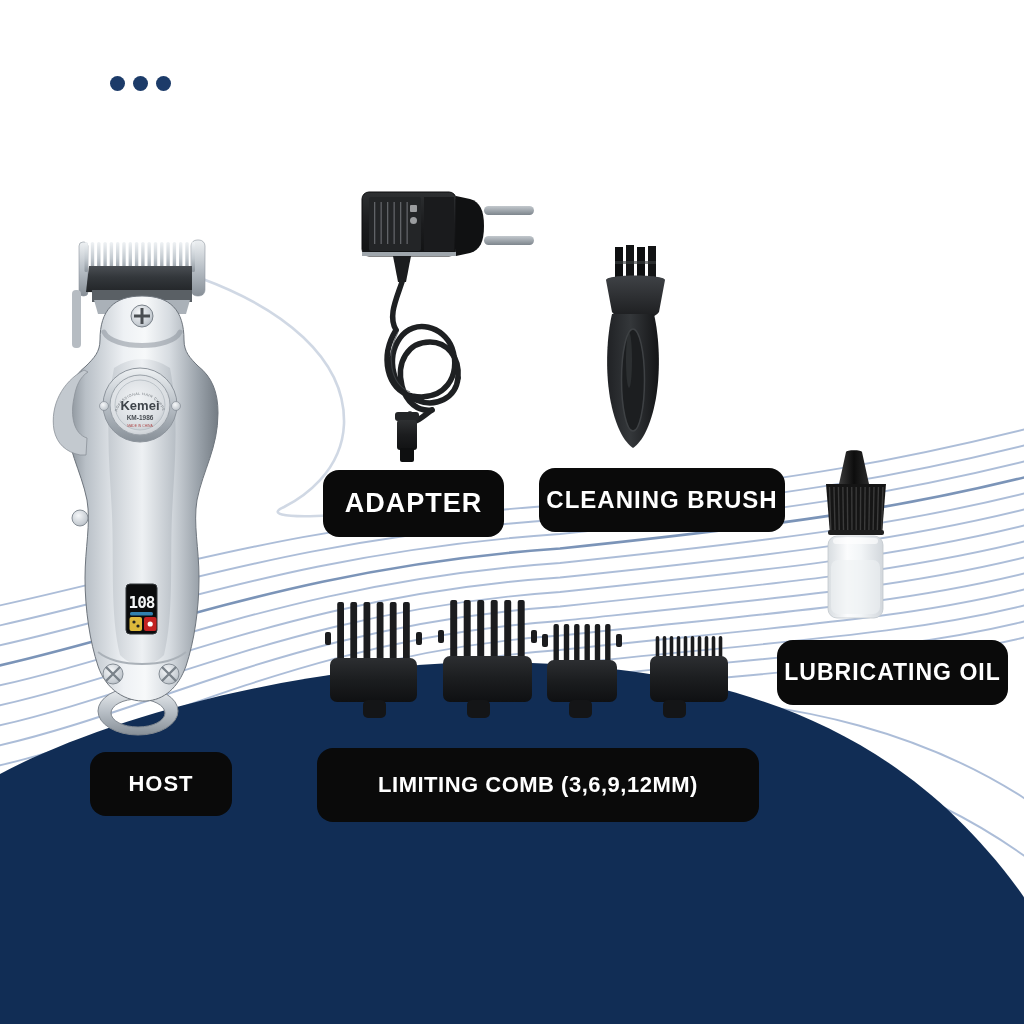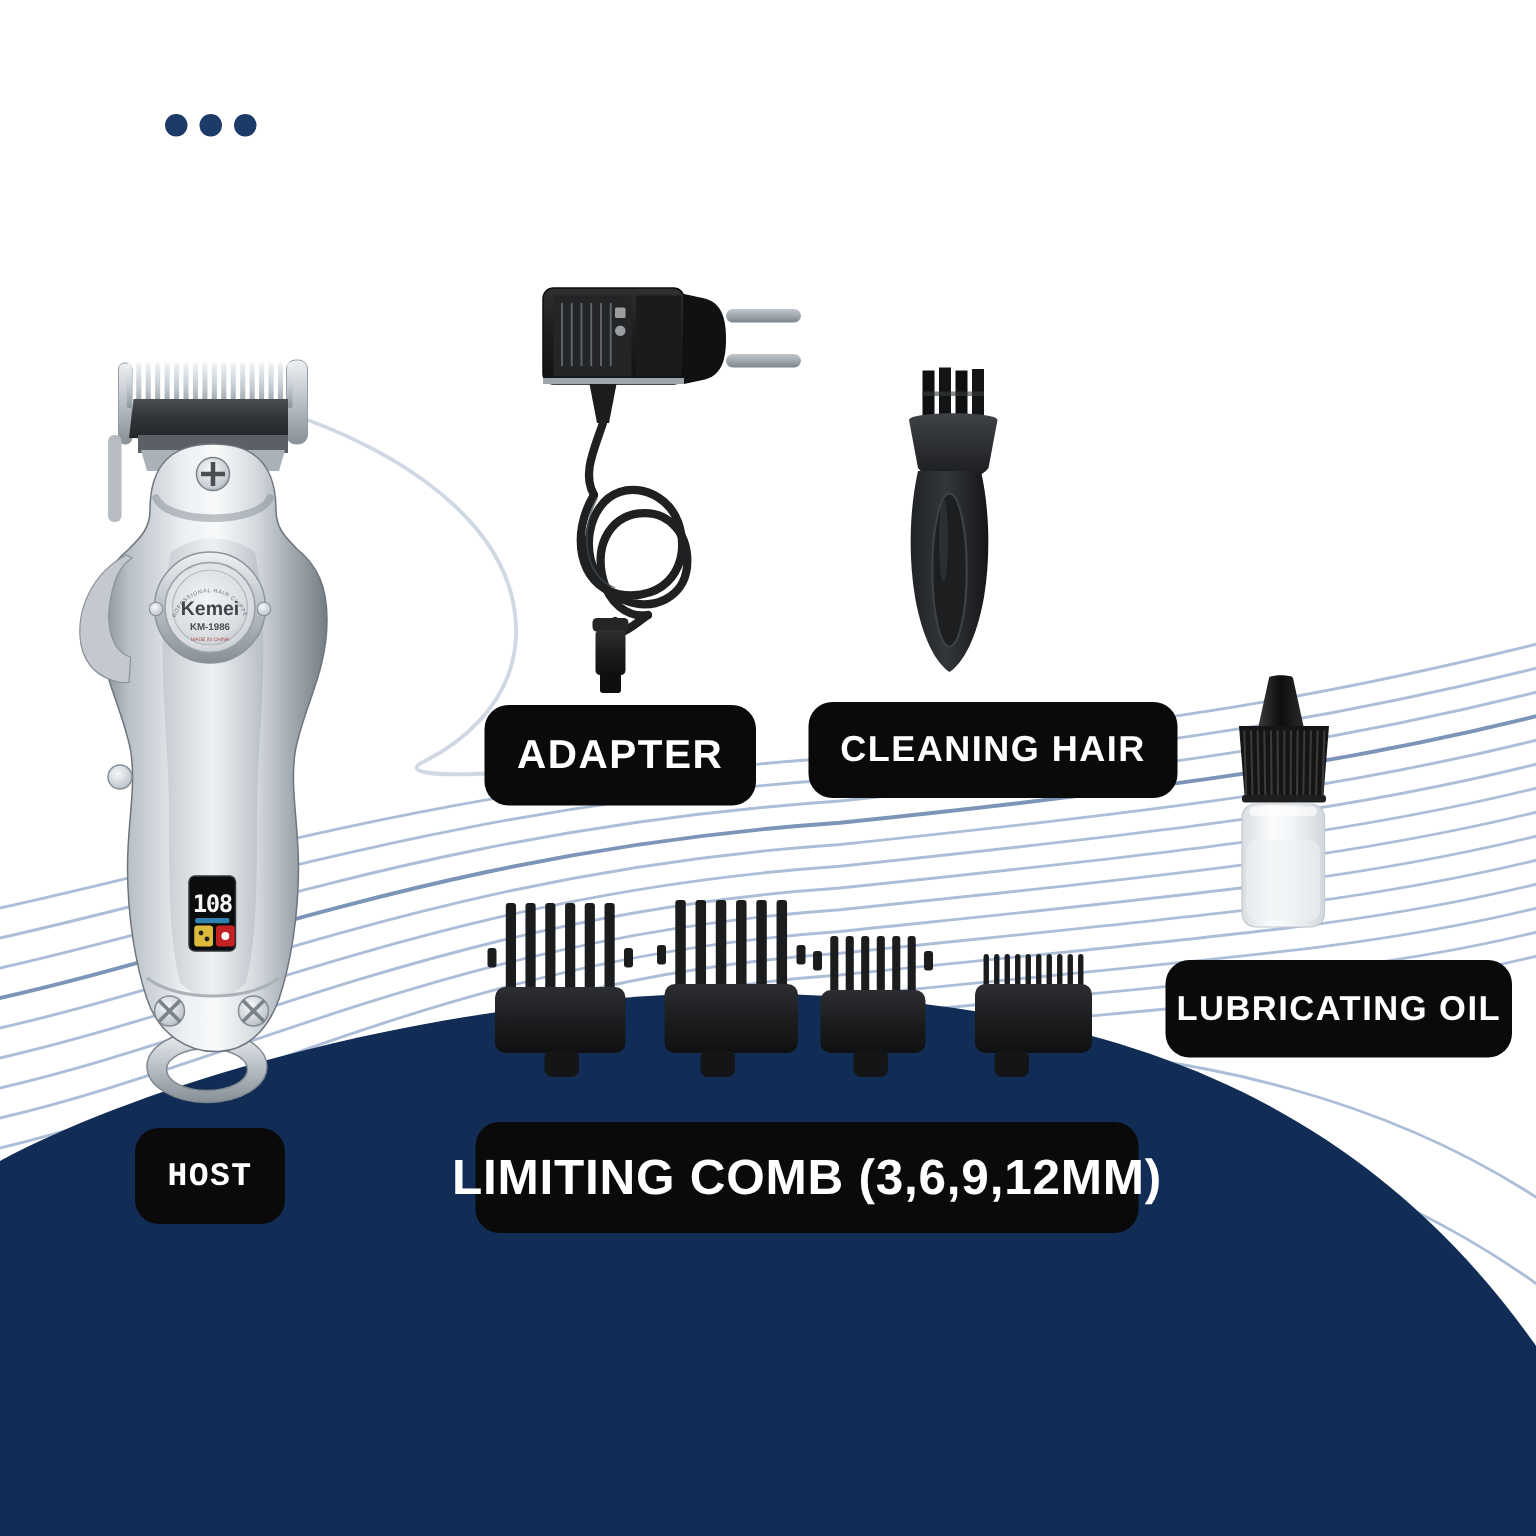--- a/index.html
+++ b/index.html
@@ -7,22 +7,22 @@
          font-family:"Liberation Sans",sans-serif;}
   .stage svg.scene{position:absolute;left:0;top:0;}
   .dots{position:absolute;left:110px;top:76px;display:flex;gap:8px;}
   .dots span{width:15px;height:15px;border-radius:50%;background:#1c3b69;display:block;}
   .badge{position:absolute;background:#0a0a0a;color:#ffffff;border-radius:16px;
          display:flex;align-items:center;justify-content:center;font-weight:bold;
          letter-spacing:1px;white-space:nowrap;text-align:center;}
   .badge.b-adapter{left:323px;top:470px;width:181px;height:67px;font-size:27px;}
   .badge.b-brush{left:539px;top:468px;width:246px;height:64px;font-size:24px;}
   .badge.b-oil{left:777px;top:640px;width:231px;height:65px;font-size:23px;}
-  .badge.b-host{left:90px;top:752px;width:100px;height:64px;font-size:22px;font-family:Liberation Mono, monospace;}
-  .badge.b-comb{left:317px;top:748px;width:442px;height:74px;font-size:33px;letter-spacing:0.5px;}
+  .badge.b-host{left:90px;top:752px;width:142px;height:64px;font-size:22px;}
+  .badge.b-comb{left:317px;top:748px;width:442px;height:74px;font-size:22px;letter-spacing:0.5px;}
   text{font-family:"Liberation Sans",sans-serif;}
   .seg{font-family:"DejaVu Sans Mono",monospace;font-weight:bold;}
 </style>
 </head>
 <body>
 
 <div class="stage">
 
 <svg class="scene" width="1024" height="1024" viewBox="0 0 1024 1024">
   <defs>
@@ -332,18 +332,18 @@
       </g>
 </svg>
 
 <div class="dots">
   <span></span>
   <span></span>
   <span></span>
 </div>
 
 <div class="badge b-adapter">ADAPTER</div>
-<div class="badge b-brush">CLEANING HAIR</div>
+<div class="badge b-brush">CLEANING BRUSH</div>
 <div class="badge b-oil">LUBRICATING OIL</div>
 <div class="badge b-host">HOST</div>
 <div class="badge b-comb">LIMITING COMB (3,6,9,12MM)</div>
 
 </div>
 
 </body></html>

